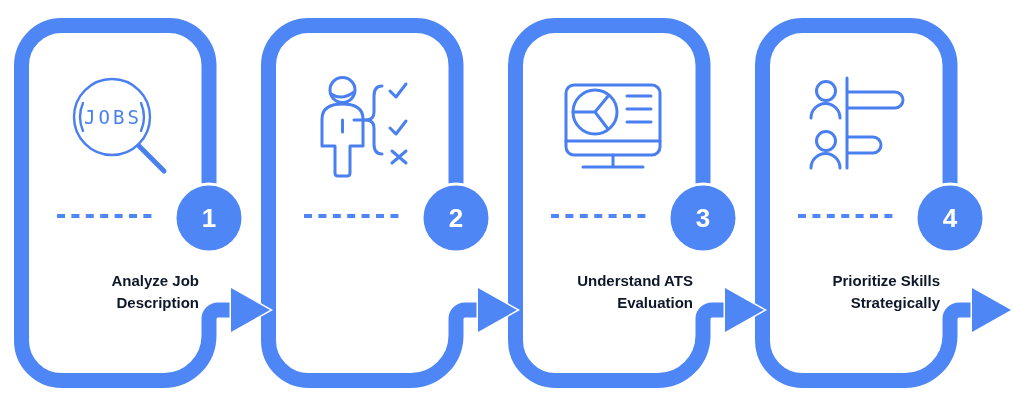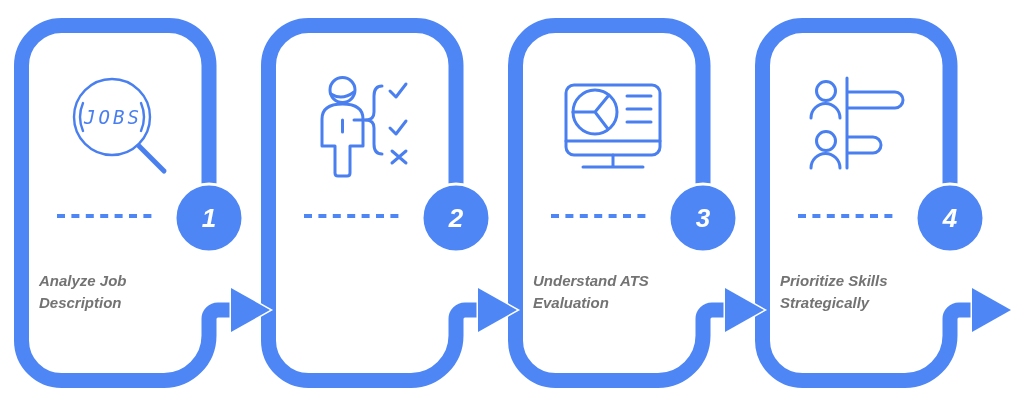--- a/index.html
+++ b/index.html
@@ -2,21 +2,20 @@
 <html><head>
 <meta charset="utf-8">
 <style>
   html,body{margin:0;padding:0;background:#ffffff;}
   .canvas{
     position:relative;
     width:1013px;height:410px;
     background:#ffffff;
     font-family:"Liberation Sans", sans-serif;
     overflow:hidden;
-    font-style:italic;
   }
   .canvas svg{position:absolute;left:0;top:0;}
   .under{fill:none;stroke:#ffffff;stroke-width:19;}
   .band{fill:none;stroke:#4E86F5;stroke-width:15;}
   .dash{stroke:#4E86F5;stroke-width:4;stroke-dasharray:8 6.4;}
   .badge{fill:#4E86F5;stroke:#ffffff;stroke-width:3;}
   .badge-num{
     font-family:"Liberation Sans", sans-serif;
     font-size:26px;font-weight:bold;fill:#ffffff;
     text-anchor:middle;
@@ -24,23 +23,23 @@
   .arrowhead{fill:#4E86F5;stroke:#ffffff;stroke-width:3;paint-order:stroke;}
   .icon{stroke:#4A7FF0;fill:none;stroke-width:3;stroke-linecap:round;stroke-linejoin:round;}
   .icon-thin{stroke-width:2.4;}
   .icon-text{
     font-family:"DejaVu Sans Mono", monospace;
     font-size:19px;letter-spacing:3px;
     fill:#4A7FF0;stroke:none;text-anchor:middle;
   }
   .step-label{
     position:absolute;top:270px;width:160px;
-    text-align:left;
+    text-align:right;
     font-size:15px;font-weight:bold;line-height:1.45;
-    color:#737373;
+    color:#0f172a;
   }
 </style>
 </head>
 <body>
 
 <div class="canvas">
 
   <svg width="1013" height="410" viewBox="0 0 1013 410">
 
     <g transform="translate(0,0)">

